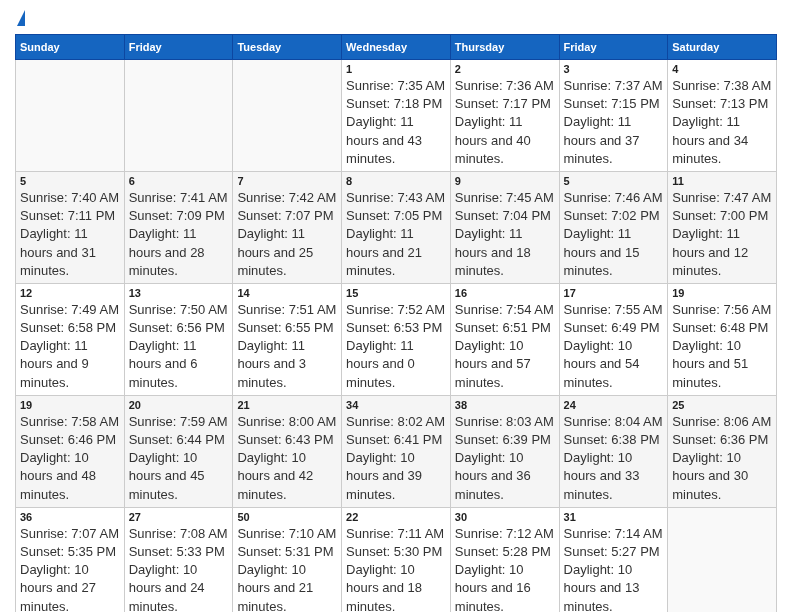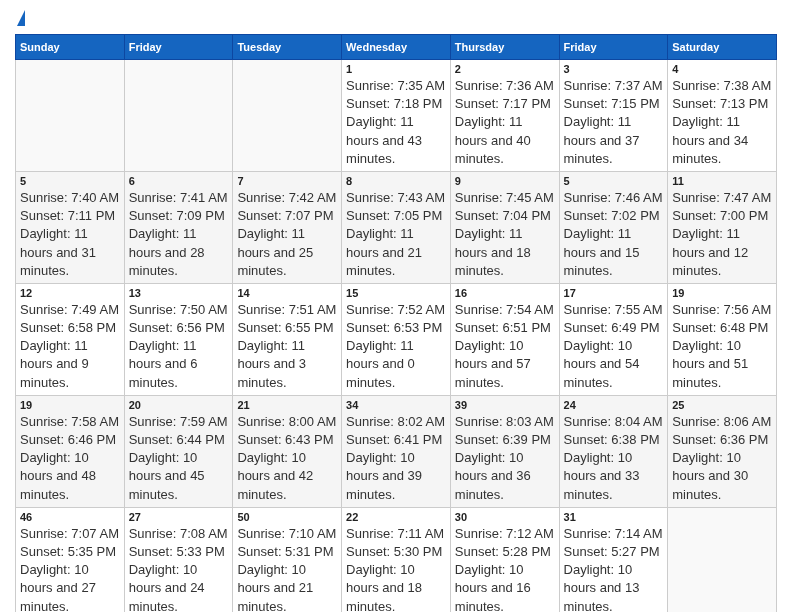--- a/index.html
+++ b/index.html
@@ -210,35 +210,35 @@
           </td>
           <td>
             <div class="day-num">21</div>
             <div class="day-info">Sunrise: 8:00 AM<br>Sunset: 6:43 PM<br>Daylight: 10 hours and 42 minutes.</div>
           </td>
           <td>
             <div class="day-num">34</div>
             <div class="day-info">Sunrise: 8:02 AM<br>Sunset: 6:41 PM<br>Daylight: 10 hours and 39 minutes.</div>
           </td>
           <td>
-            <div class="day-num">39</div>
+            <div class="day-num">38</div>
             <div class="day-info">Sunrise: 8:03 AM<br>Sunset: 6:39 PM<br>Daylight: 10 hours and 36 minutes.</div>
           </td>
           <td>
             <div class="day-num">24</div>
             <div class="day-info">Sunrise: 8:04 AM<br>Sunset: 6:38 PM<br>Daylight: 10 hours and 33 minutes.</div>
           </td>
           <td>
             <div class="day-num">25</div>
             <div class="day-info">Sunrise: 8:06 AM<br>Sunset: 6:36 PM<br>Daylight: 10 hours and 30 minutes.</div>
           </td>
         </tr>
         <tr>
           <td>
-            <div class="day-num">46</div>
+            <div class="day-num">36</div>
             <div class="day-info">Sunrise: 7:07 AM<br>Sunset: 5:35 PM<br>Daylight: 10 hours and 27 minutes.</div>
           </td>
           <td>
             <div class="day-num">27</div>
             <div class="day-info">Sunrise: 7:08 AM<br>Sunset: 5:33 PM<br>Daylight: 10 hours and 24 minutes.</div>
           </td>
           <td>
             <div class="day-num">50</div>
             <div class="day-info">Sunrise: 7:10 AM<br>Sunset: 5:31 PM<br>Daylight: 10 hours and 21 minutes.</div>
           </td>

